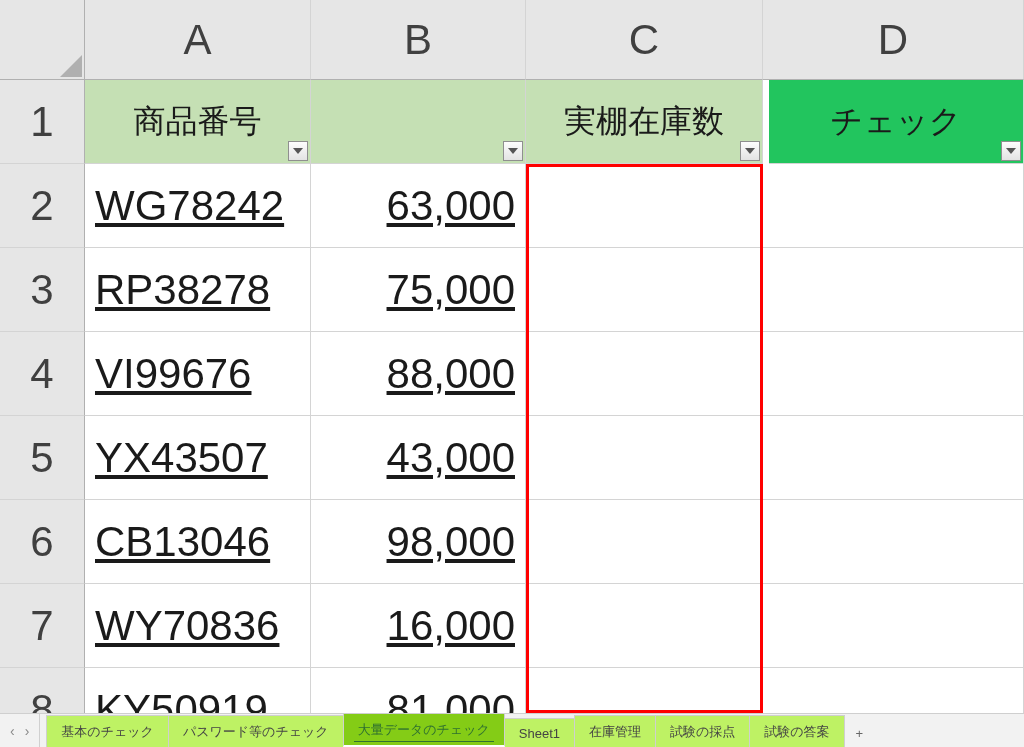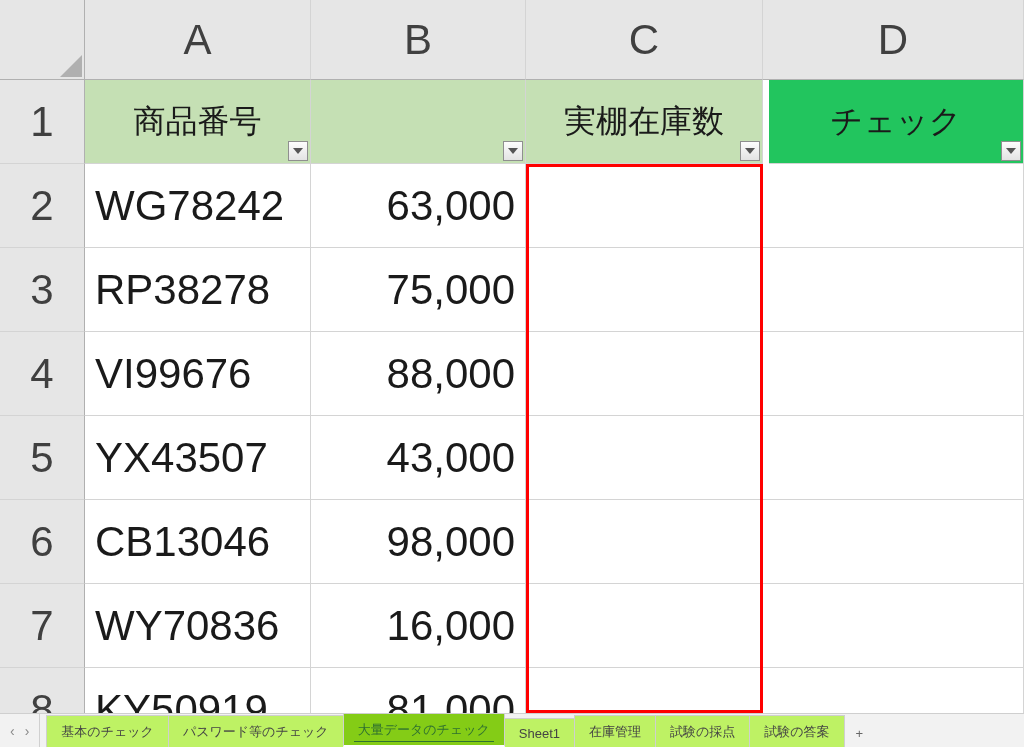--- a/index.html
+++ b/index.html
@@ -58,20 +58,21 @@
     font-size: 32px;
     color: #1a1a1a;
     padding: 0 6px;
   }
   .green { background: #c5e0b4; }
   .orange { background: #22c55e; margin-left: 6px; }
   .data {
     font-size: 42px;
     color: #1a1a1a;
     padding: 0 10px;
+    text-decoration: underline;
   }
   .left { justify-content: flex-start; }
   .right { justify-content: flex-end; }
   .filter-btn {
     position: absolute;
     right: 2px;
     bottom: 2px;
     width: 20px; height: 20px;
     border: 1px solid #8f8f8f;
     background: linear-gradient(#fdfdfd,#e3e3e3);

